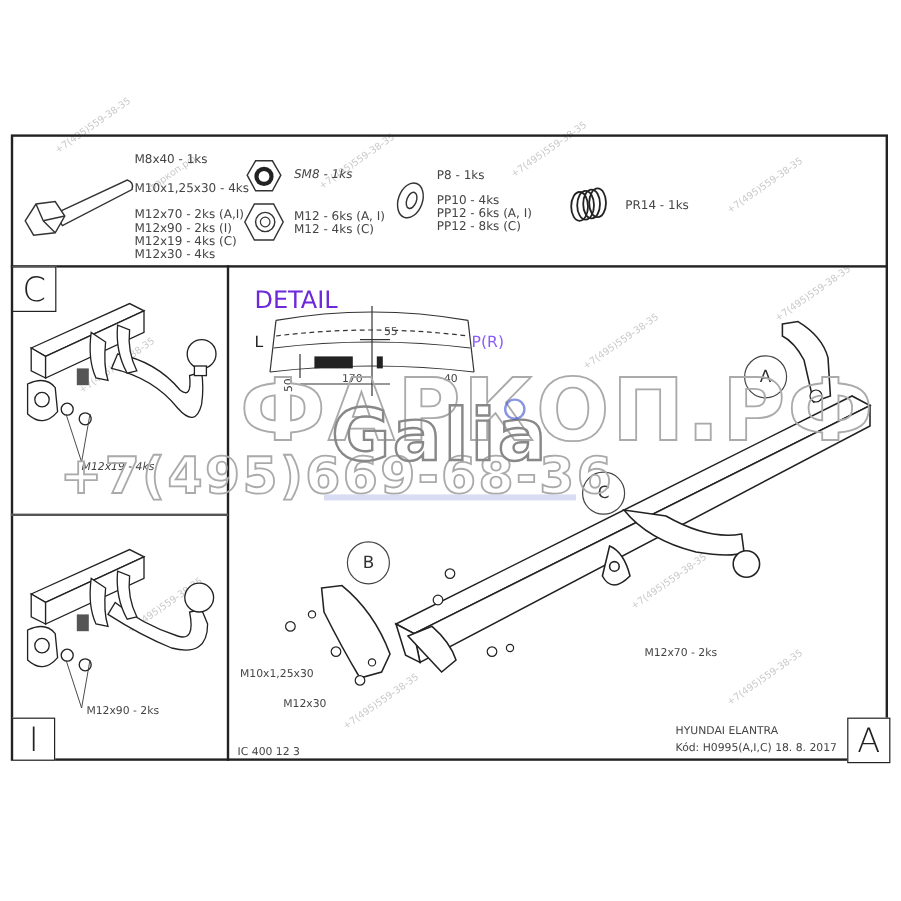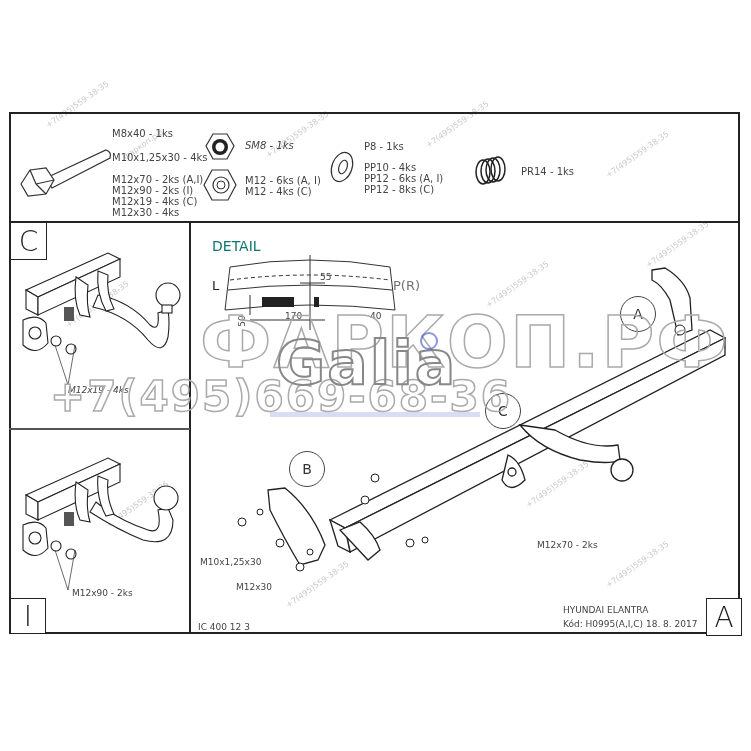--- a/index.html
+++ b/index.html
@@ -8,21 +8,21 @@
   .frame{position:absolute;left:9px;top:112px;width:731px;height:522px;border:2px solid #222;box-sizing:border-box;}
   .hline{position:absolute;background:#222;height:2px;}
   .vline{position:absolute;background:#222;width:2px;}
   .txt{position:absolute;font-size:10px;line-height:11px;color:#444;white-space:nowrap;}
   .lbl{position:absolute;font-size:9px;color:#444;white-space:nowrap;}
   .boxletter{position:absolute;border:1.5px solid #222;background:#fff;display:flex;align-items:center;justify-content:center;font-size:28px;font-weight:300;color:#222;box-sizing:border-box;}
   .circle-lbl{position:absolute;border:1px solid #444;border-radius:50%;display:flex;align-items:center;justify-content:center;font-size:14px;color:#333;background:rgba(255,255,255,0.6);box-sizing:border-box;}
   svg{position:absolute;overflow:visible;}
   .wm{position:absolute;font-size:8px;color:#bbb;transform:rotate(-35deg);white-space:nowrap;opacity:0.8;}
   .bigwm{position:absolute;color:rgba(180,180,180,0.35);font-size:60px;font-weight:bold;white-space:nowrap;-webkit-text-stroke:1.5px #aaa;color:transparent;letter-spacing:2px;}
-  .detail-title{position:absolute;font-size:14px;color:#0f766e;}
+  .detail-title{position:absolute;font-size:20px;color:#6d28d9;}
 </style>
 </head>
 <body>
 
 <div>
   <div class="wm" style="left:40px;top:100px;">+7(495)559-38-35</div>
   <div class="wm" style="left:120px;top:140px;">фаркоп.рф</div>
   <div class="wm" style="left:260px;top:130px;">+7(495)559-38-35</div>
   <div class="wm" style="left:420px;top:120px;">+7(495)559-38-35</div>
   <div class="wm" style="left:600px;top:150px;">+7(495)559-38-35</div>
@@ -154,21 +154,21 @@
       <line x1="180" y1="12" x2="185" y2="55"></line>
       <line x1="100" y1="0" x2="100" y2="75"></line>
       <line x1="90" y1="28" x2="115" y2="28"></line>
       <line x1="40" y1="60" x2="40" y2="40"></line>
       <line x1="40" y1="65" x2="115" y2="65"></line>
     </g>
     <rect x="52" y="42" width="32" height="10" fill="#222"></rect>
     <rect x="104" y="42" width="5" height="10" fill="#222"></rect>
   </svg>
   <div class="lbl" style="left:212px;top:278px;font-size:13px;color:#222;">L</div>
-  <div class="lbl" style="left:393px;top:278px;font-size:13px;color:#737373;">P(R)</div>
+  <div class="lbl" style="left:393px;top:278px;font-size:13px;color:#8b5cf6;">P(R)</div>
   <div class="lbl" style="left:320px;top:272px;">55</div>
   <div class="lbl" style="left:273px;top:311px;margin-left:12px;">170</div>
   <div class="lbl" style="left:323px;top:311px;margin-left:47px;">40</div>
   <div class="lbl" style="left:236px;top:316px;transform:rotate(-90deg);">50</div>
 </div>
 
 <div>
   <svg style="left:190px;top:260px;" width="550" height="340" viewBox="0 0 550 340">
     <g fill="#fff" stroke="#222" stroke-width="1.3">
       <polygon points="140,260 520,70 535,78 155,268"></polygon>

